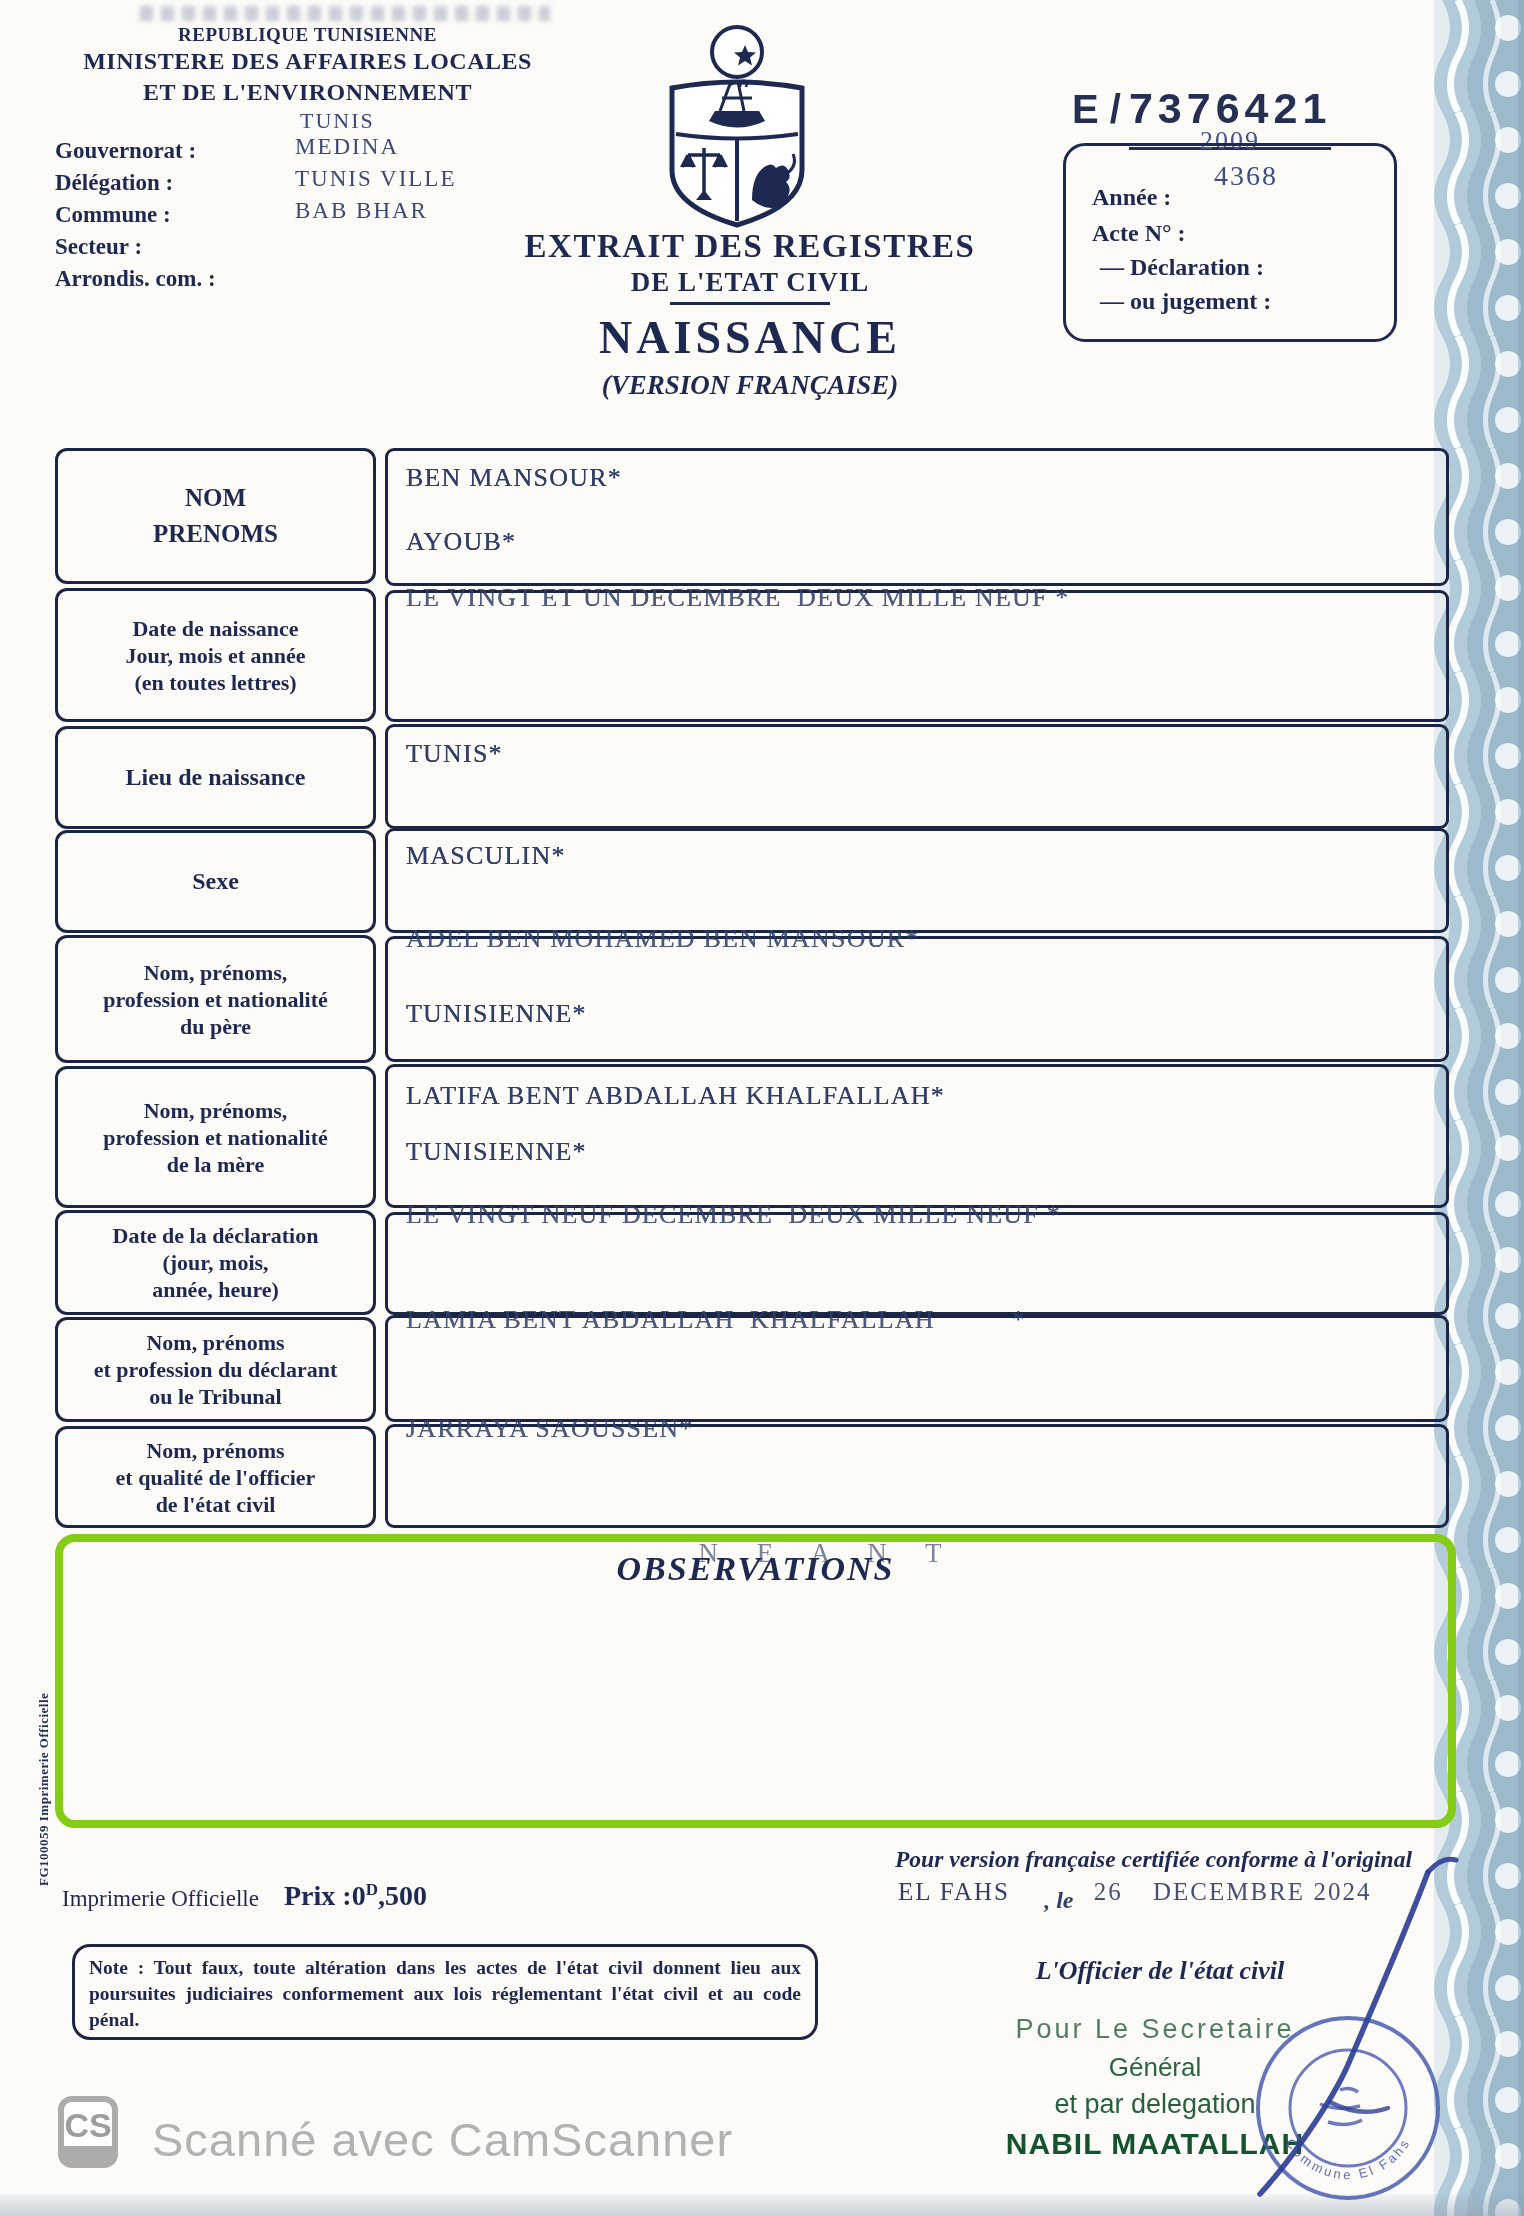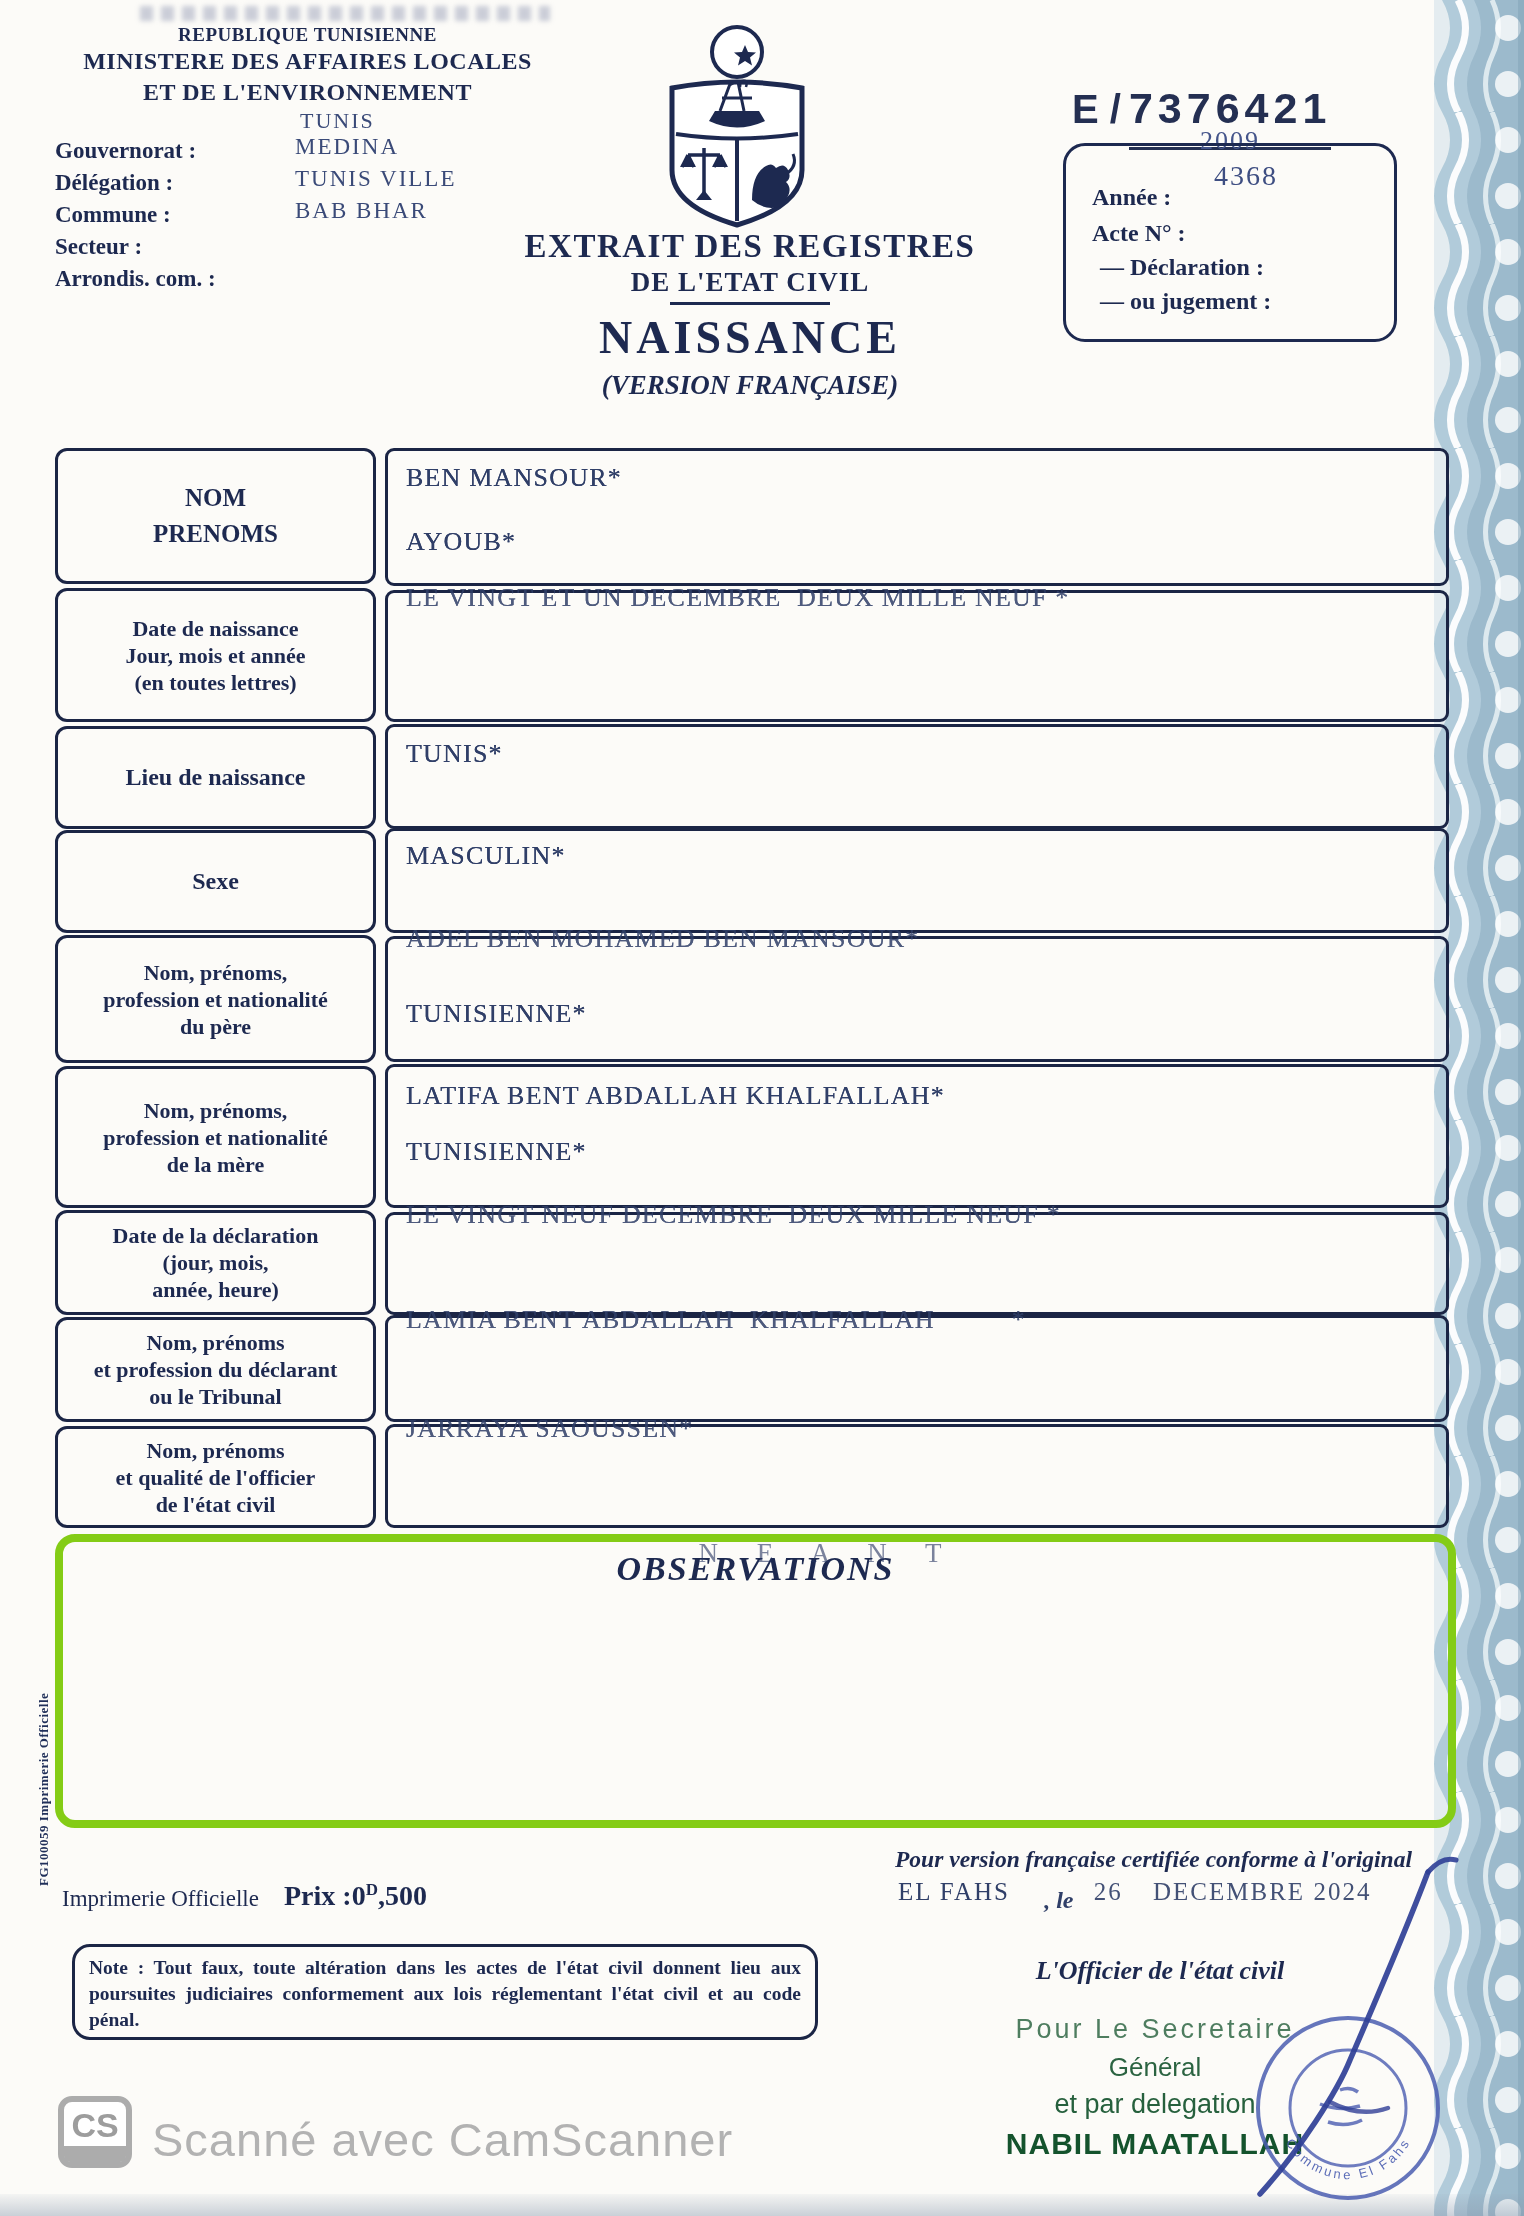--- a/index.html
+++ b/index.html
@@ -88,21 +88,21 @@
             font-family:"Liberation Sans",sans-serif;color:#14532d;filter:blur(.4px);}
   .st0{font-size:27px;letter-spacing:3px;opacity:.75;}
   .st1{font-size:26px;margin-top:7px;opacity:.9;}
   .st2{font-size:27px;margin-top:6px;opacity:.92;}
   .st3{font-size:30px;font-weight:bold;margin-top:7px;letter-spacing:1px;}
   .round-stamp{position:absolute;left:1248px;top:2008px;z-index:2;}
   .signature{position:absolute;left:1180px;top:1850px;z-index:3;}
   .side-text{position:absolute;left:36px;top:1886px;transform:rotate(-90deg);transform-origin:0 0;
              font-size:13px;font-weight:bold;color:#21305a;letter-spacing:.5px;white-space:nowrap;}
   
-  .cs-logo{position:absolute;left:58px;top:2096px;width:74px;height:72px;
+  .cs-logo{position:absolute;left:58px;top:2096px;width:60px;height:72px;
            border:6px solid #acacac;border-radius:14px;box-sizing:border-box;background:#fff;}
   .cs-letters{position:absolute;left:0;top:4px;width:100%;text-align:center;
            font-family:"Liberation Sans",sans-serif;font-weight:bold;font-size:34px;color:#9d9d9d;}
   .cs-bar{position:absolute;left:0;bottom:0;width:100%;height:16px;background:#acacac;border-radius:0 0 6px 6px;}
   .cs-text{position:absolute;left:152px;top:2112px;font-family:"Liberation Sans",sans-serif;
            font-size:47px;color:#b2b2b2;letter-spacing:1px;}
 </style>
 </head>
 <body>
 

